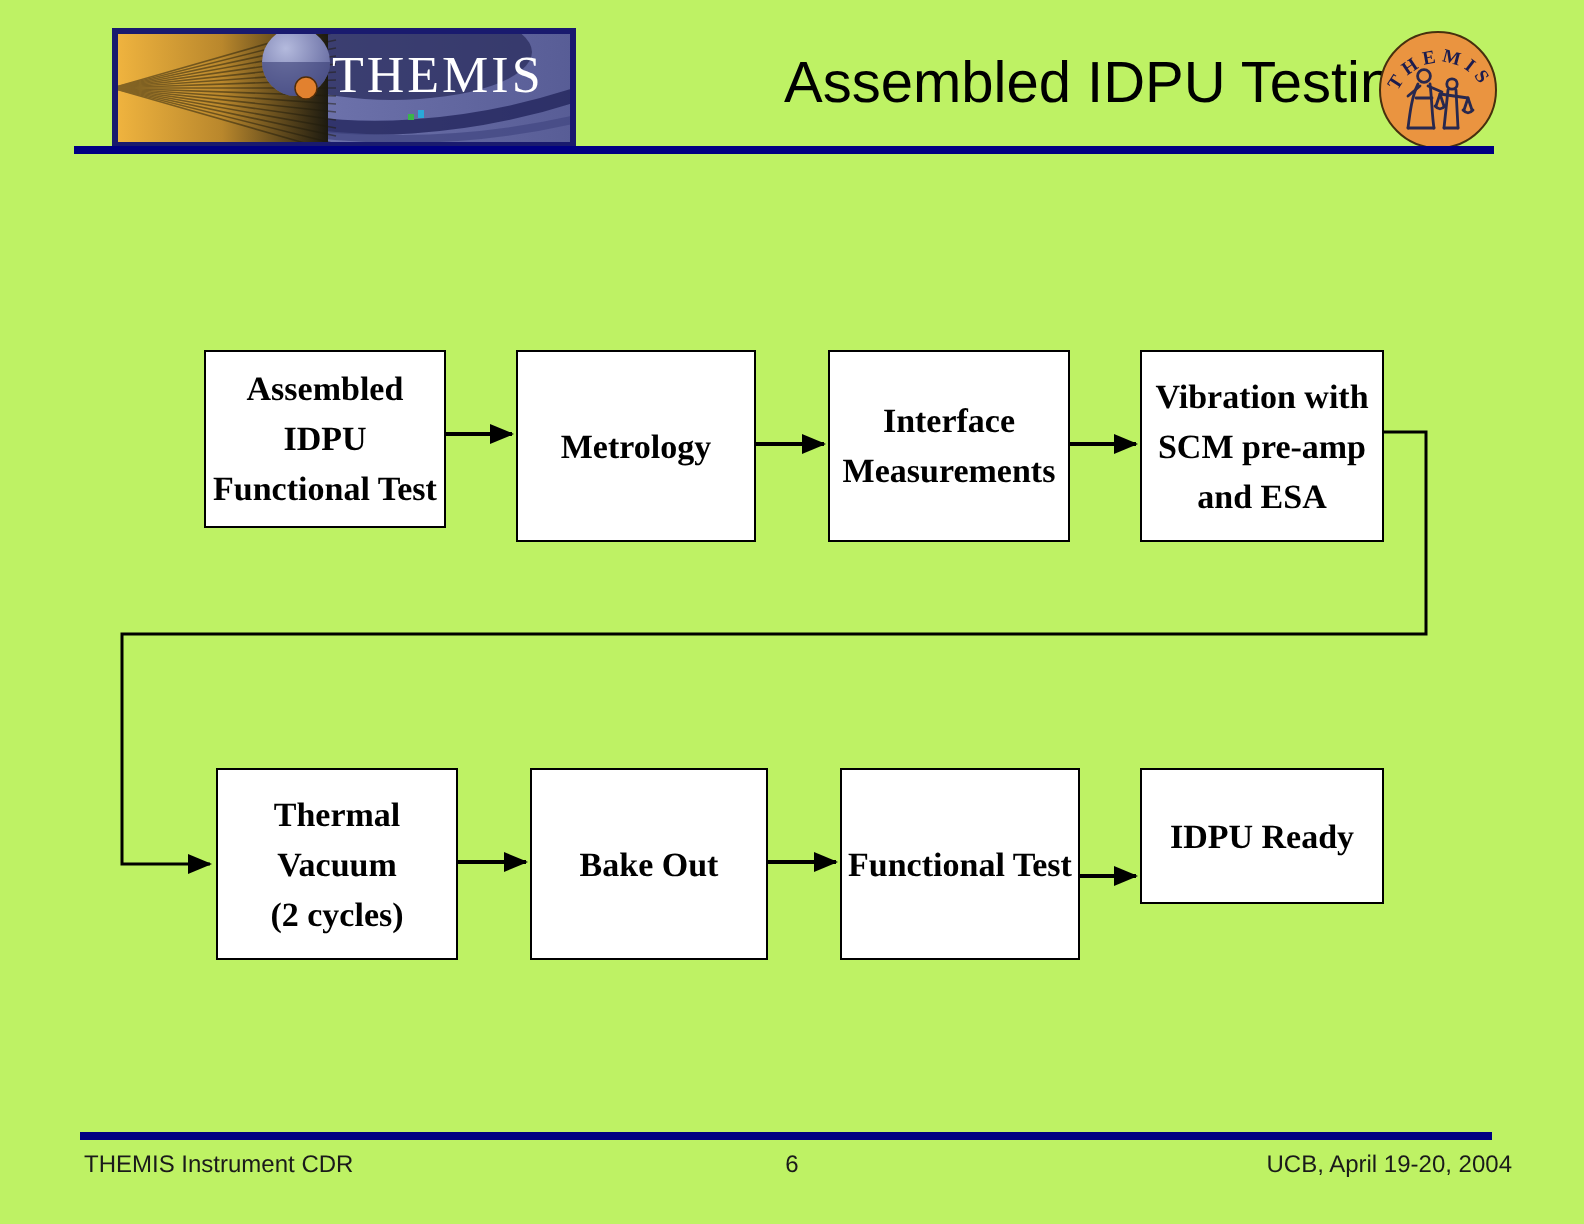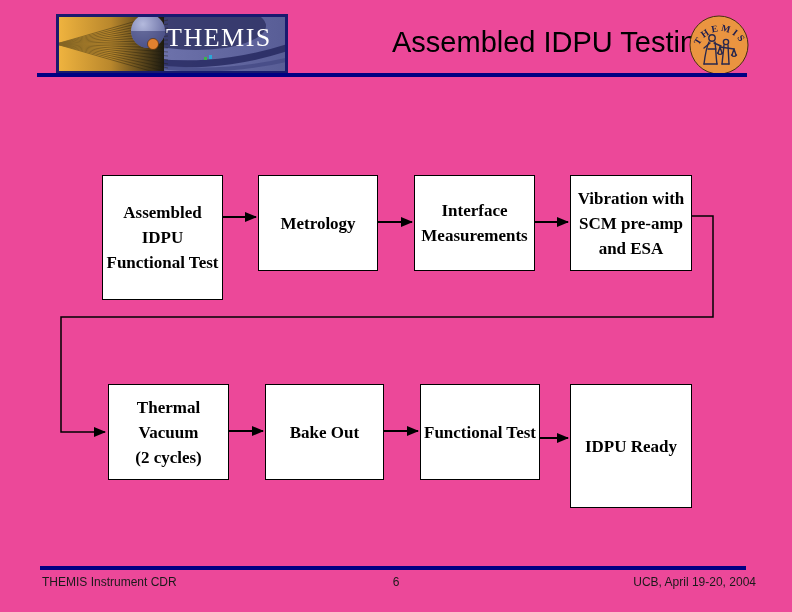--- a/index.html
+++ b/index.html
@@ -1,20 +1,20 @@
 <!DOCTYPE html>
 <html style="--rule-navy: #000082; --box-border: #000000; --title-color: #000000; --footer-text: #1a1a1a; --patch-orange: #ea9440; --banner-gold: #e0a33c; --banner-blue: #6d72ab;"><head>
 <meta charset="utf-8">
 <style>
   html, body { margin: 0; padding: 0; background: #ffffff; }
   .slide {
     position: relative;
     width: 792px;
     height: 612px;
-    background: #ec4899;
+    background: #bef264;
     font-family: "Liberation Sans", sans-serif;
     overflow: hidden;
   }
   .rule {
     position: absolute;
     height: 4px;
     background: var(--rule-navy, #000082);
   }
   .header-rule { left: 37px; top: 73px; width: 710px; }
   .footer-rule { left: 40px; top: 566px; width: 706px; }
@@ -42,28 +42,28 @@
     text-align: center;
     font-family: "Liberation Serif", serif;
     font-weight: bold;
     font-size: 17px;
     line-height: 25px;
     color: #000000;
     box-sizing: border-box;
   }
   .node-label { white-space: pre-line; }
 
-  #node-assembled      { left: 102px; top: 175px; width: 121px; height: 125px; }
+  #node-assembled      { left: 102px; top: 175px; width: 121px; height: 89px; }
   #node-metrology      { left: 258px; top: 175px; width: 120px; height: 96px; }
   #node-interface      { left: 414px; top: 175px; width: 121px; height: 96px; }
   #node-vibration      { left: 570px; top: 175px; width: 122px; height: 96px; justify-content: center; }
   #node-thermal-vacuum { left: 108px; top: 384px; width: 121px; height: 96px; }
   #node-bake-out       { left: 265px; top: 384px; width: 119px; height: 96px; }
   #node-functional     { left: 420px; top: 384px; width: 120px; height: 96px; }
-  #node-idpu-ready     { left: 570px; top: 384px; width: 122px; height: 124px; }
+  #node-idpu-ready     { left: 570px; top: 384px; width: 122px; height: 68px; }
 
   .connectors {
     position: absolute;
     left: 0; top: 0;
     width: 792px; height: 612px;
     pointer-events: none;
   }
 
   .footer-left, .footer-page, .footer-right {
     position: absolute;

